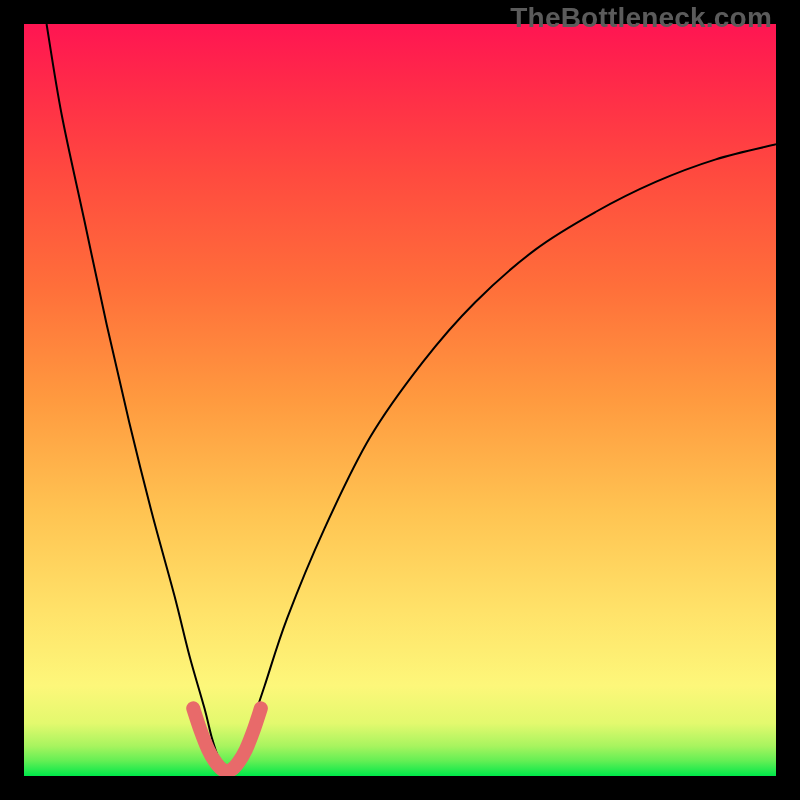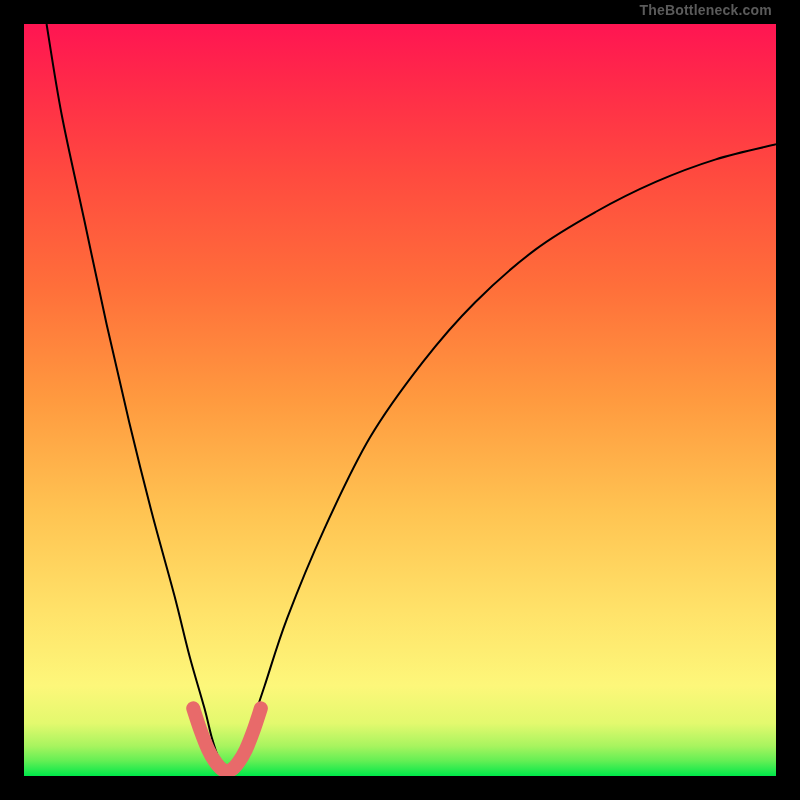--- a/index.html
+++ b/index.html
@@ -23,21 +23,21 @@
     left: 0;
     top: 0;
     width: 752px;
     height: 752px;
   }
   .watermark {
     position: absolute;
     top: 2px;
     right: 28px;
     font-family: Arial, Helvetica, sans-serif;
-    font-size: 14px;
+    font-size: 28px;
     font-weight: 600;
     color: #5b5b5b;
     letter-spacing: 0.2px;
   }
   svg { display: block; }
 </style>
 </head>
 <body>
 
 <div class="frame">

